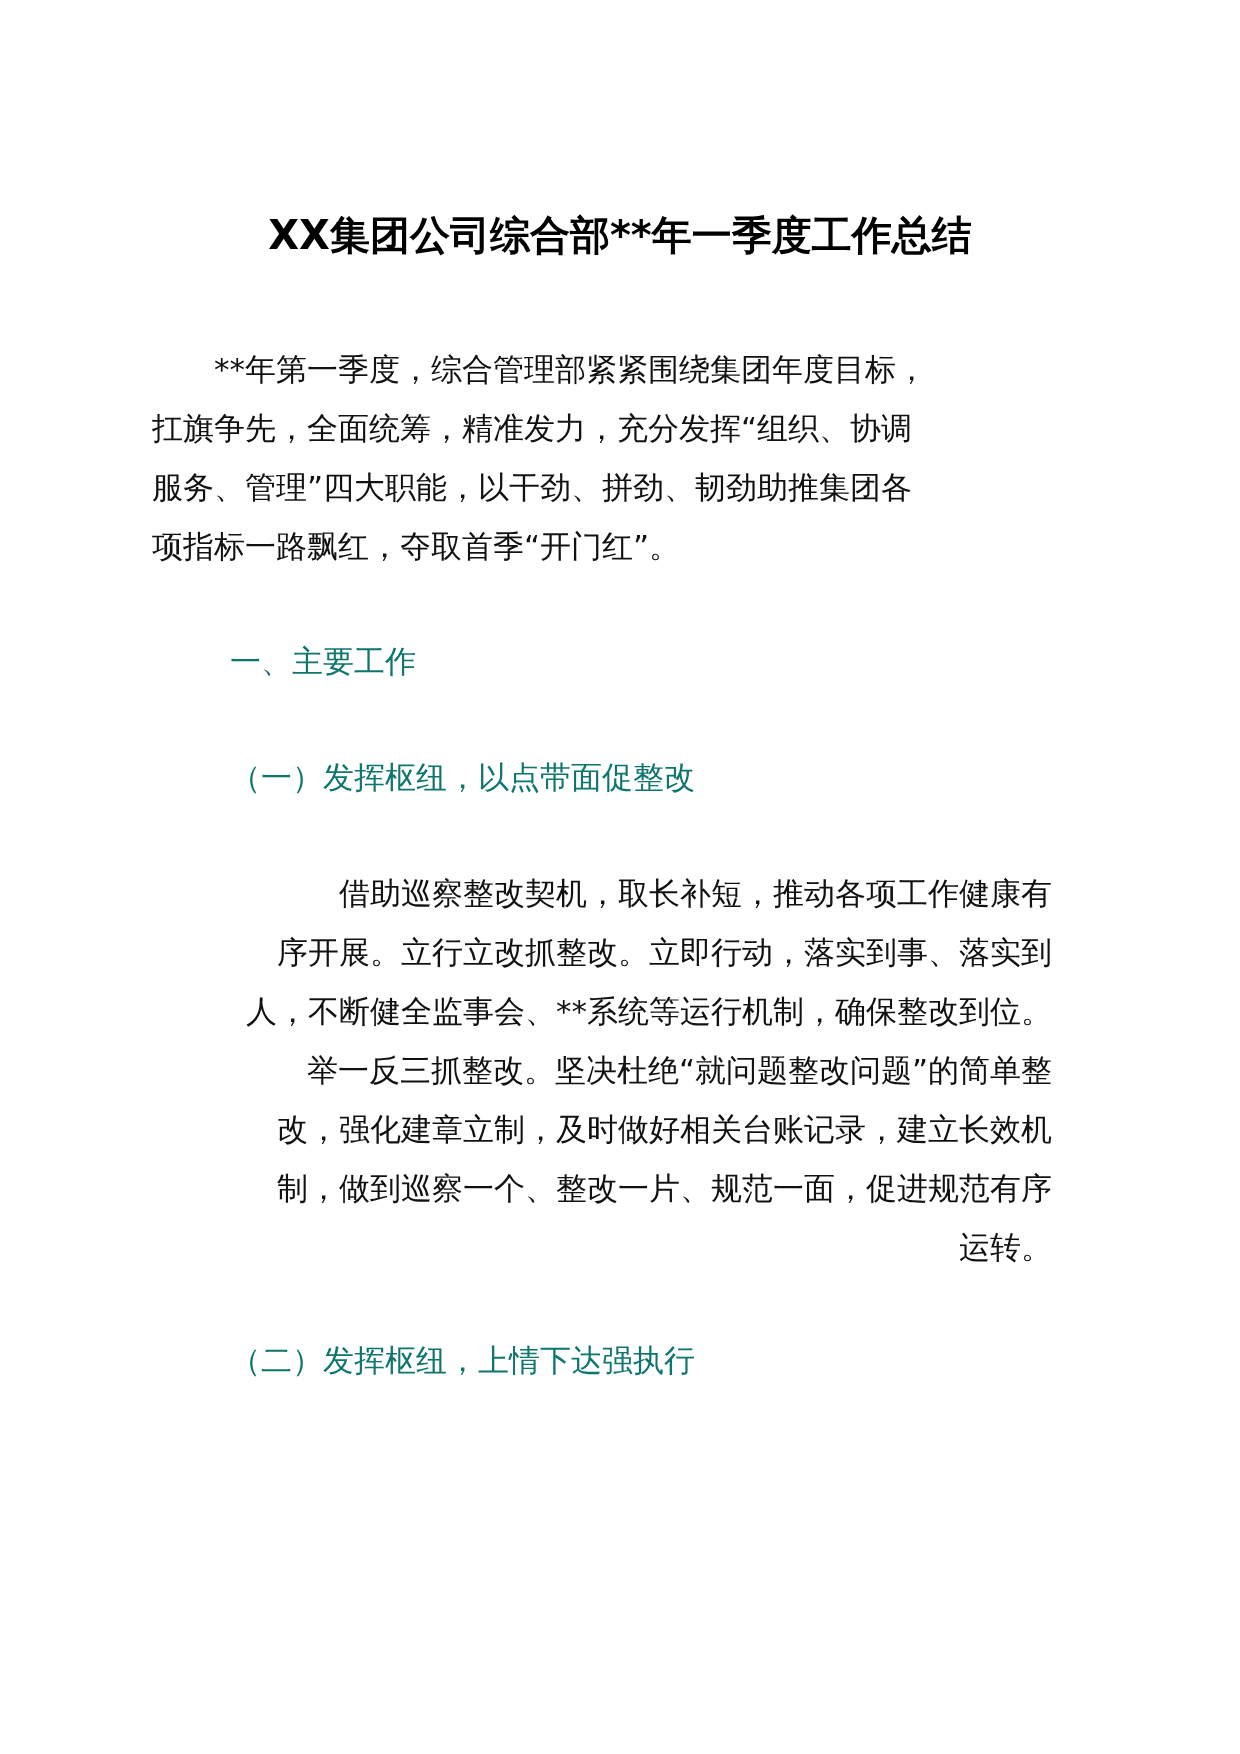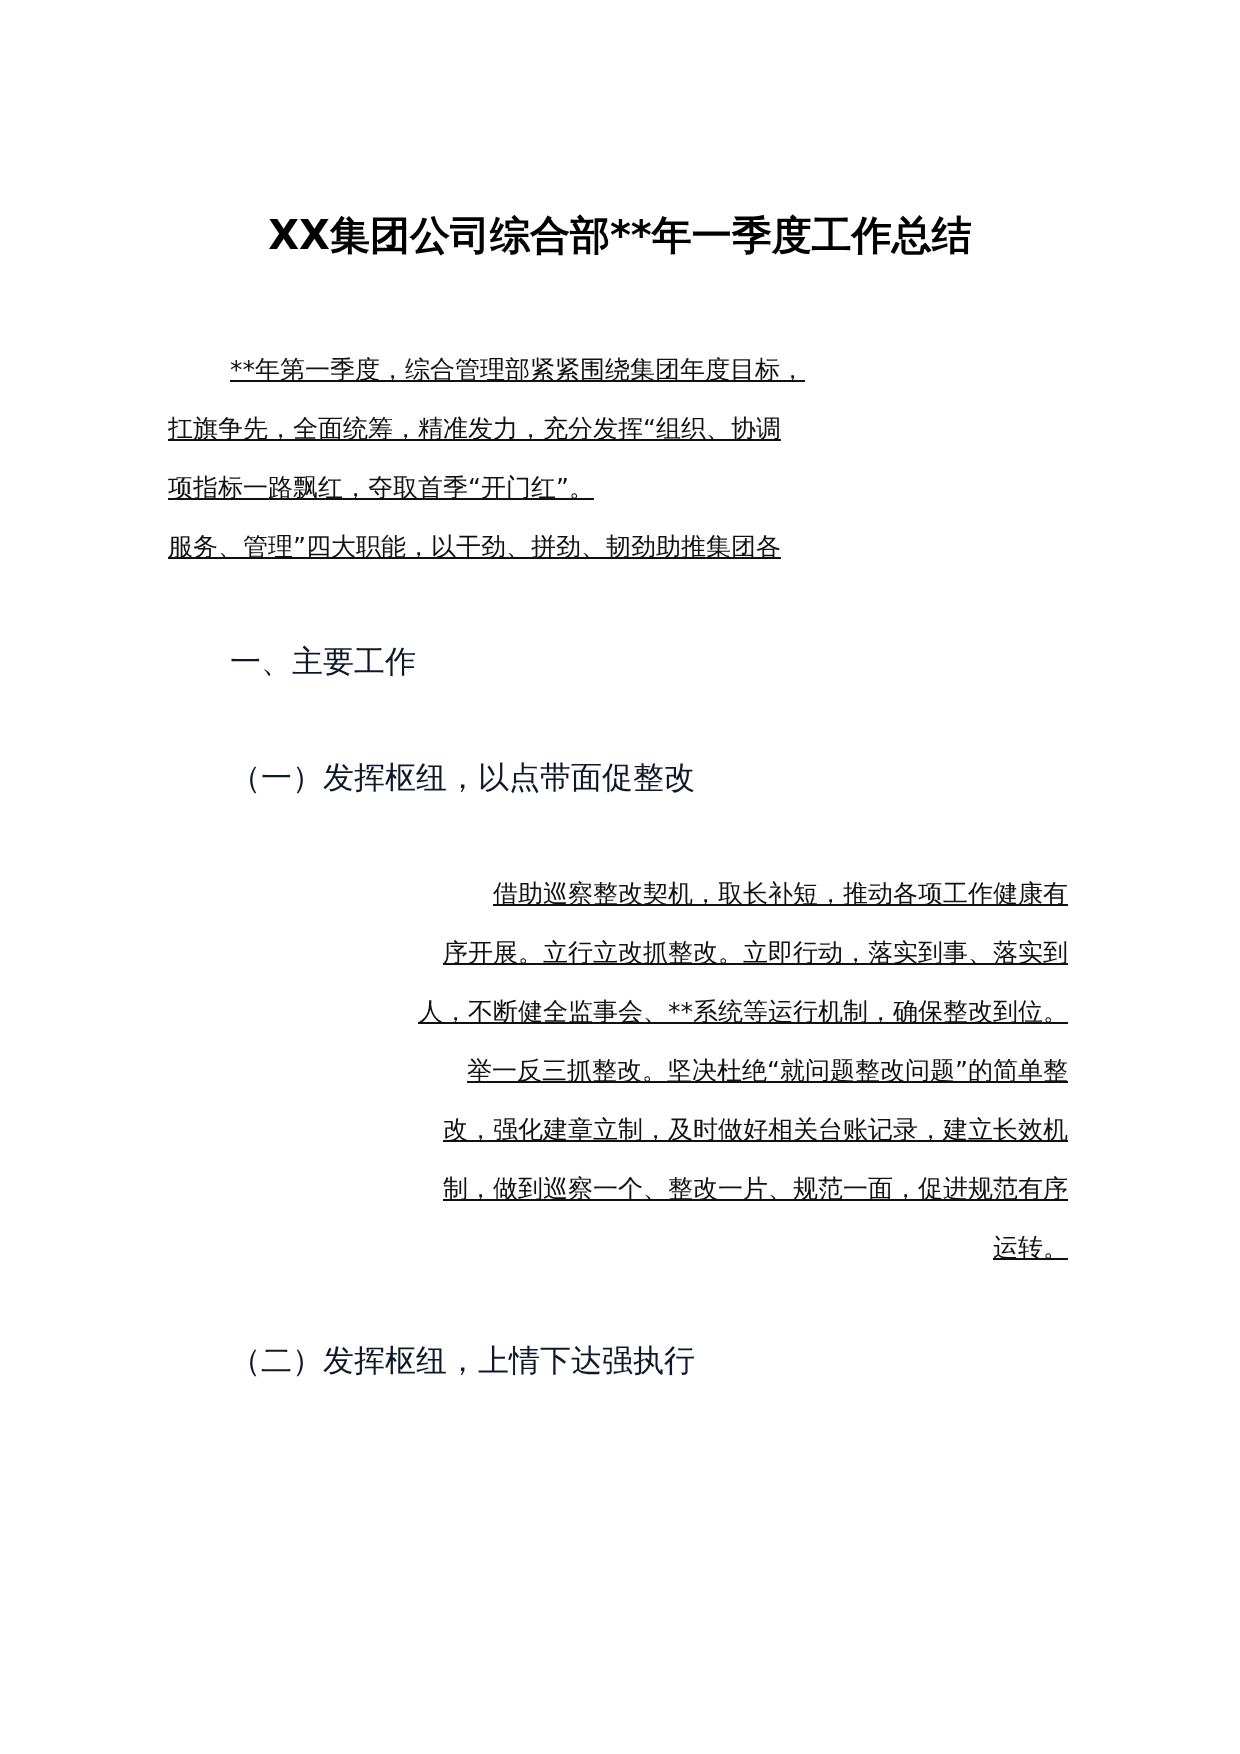--- a/index.html
+++ b/index.html
@@ -30,56 +30,55 @@
       width: 1240px;
       text-align: center;
       font-size: 40px;
       font-weight: bold;
       letter-spacing: 0px;
       line-height: 60px;
       color: #000000;
     }
     .para {
       position: absolute;
-      left: 168px;
+      left: 152px;
       width: 900px;
-      font-size: 25px;
+      font-size: 31px;
       line-height: 59px;
       color: #111111;
-      text-decoration: underline;
     }
     .line {
       display: block;
       white-space: nowrap;
       height: 59px;
     }
     .indent {
       padding-left: 62px;
     }
     .heading {
       position: absolute;
       left: 230px;
       font-size: 31px;
       line-height: 59px;
       white-space: nowrap;
-      color: #0f172a;
+      color: #0f766e;
     }
   </style>
 </head>
 <body>
 
 <div class="page">
 
   <div class="title">XX集团公司综合部**年一季度工作总结</div>
 
   <div class="para" style="top: 340px;">
     <span class="line indent">**年第一季度，综合管理部紧紧围绕集团年度目标，</span>
     <span class="line">扛旗争先，全面统筹，精准发力，充分发挥“组织、协调</span>
+    <span class="line">服务、管理”四大职能，以干劲、拼劲、韧劲助推集团各</span>
     <span class="line">项指标一路飘红，夺取首季“开门红”。</span>
-    <span class="line">服务、管理”四大职能，以干劲、拼劲、韧劲助推集团各</span>
   </div>
 
   <div class="heading" style="top: 632px;">一、主要工作</div>
 
   <div class="heading" style="top: 748px;">（一）发挥枢纽，以点带面促整改</div>
 
   <div class="para" style="top: 864px; text-align: right;">
     <span class="line indent">借助巡察整改契机，取长补短，推动各项工作健康有</span>
     <span class="line">序开展。立行立改抓整改。立即行动，落实到事、落实到</span>
     <span class="line">人，不断健全监事会、**系统等运行机制，确保整改到位。</span>

